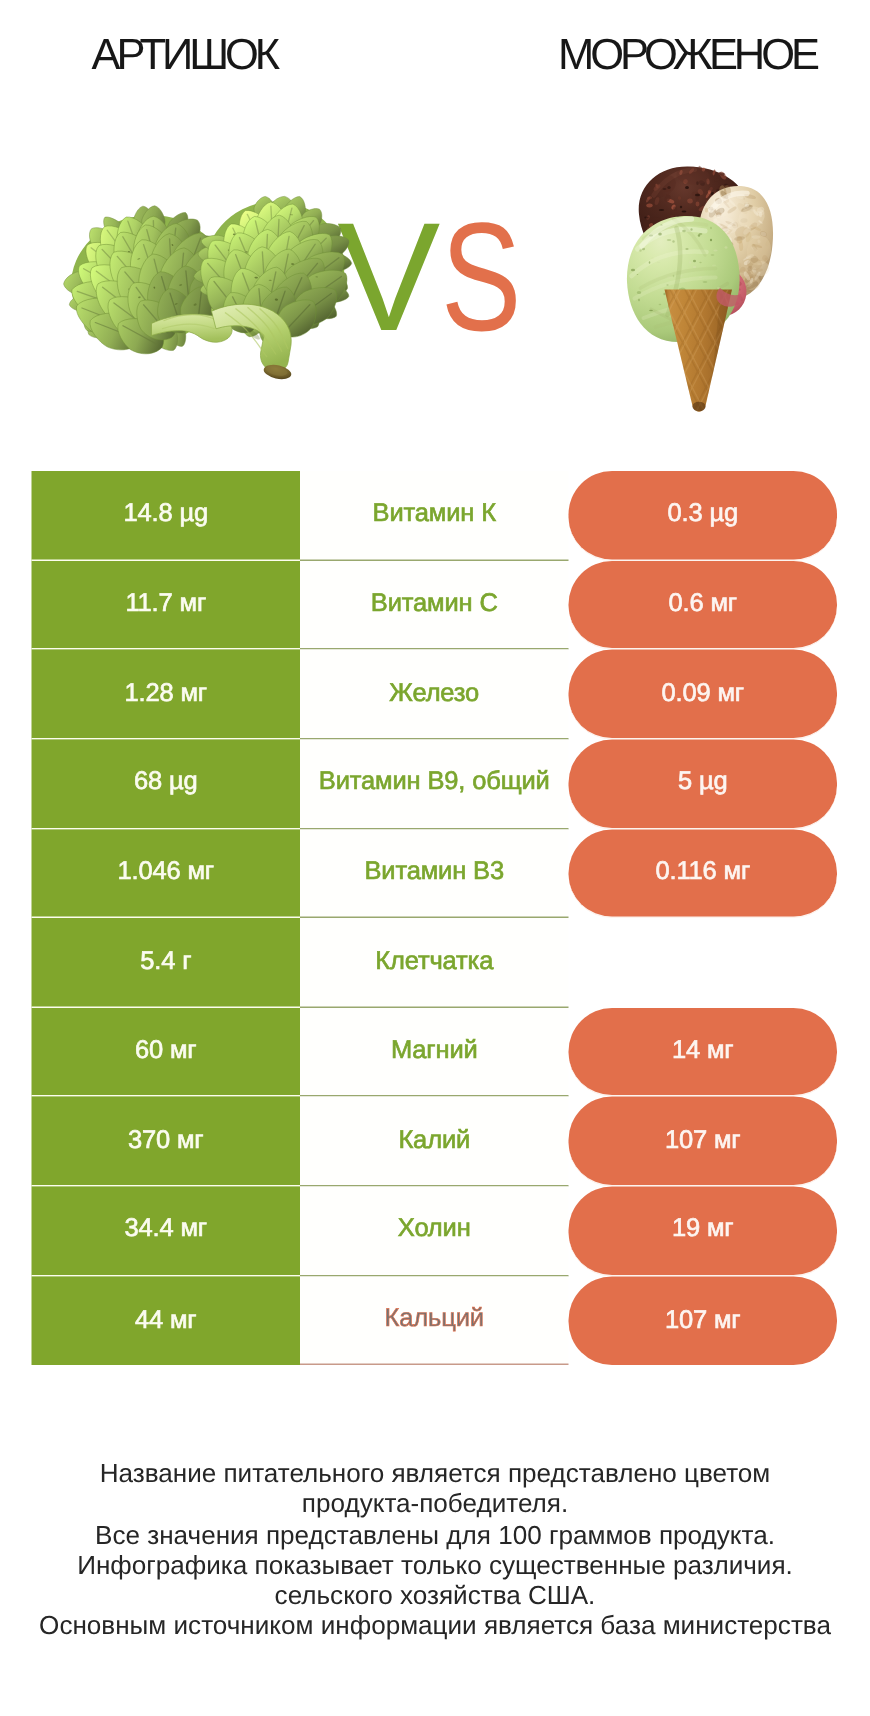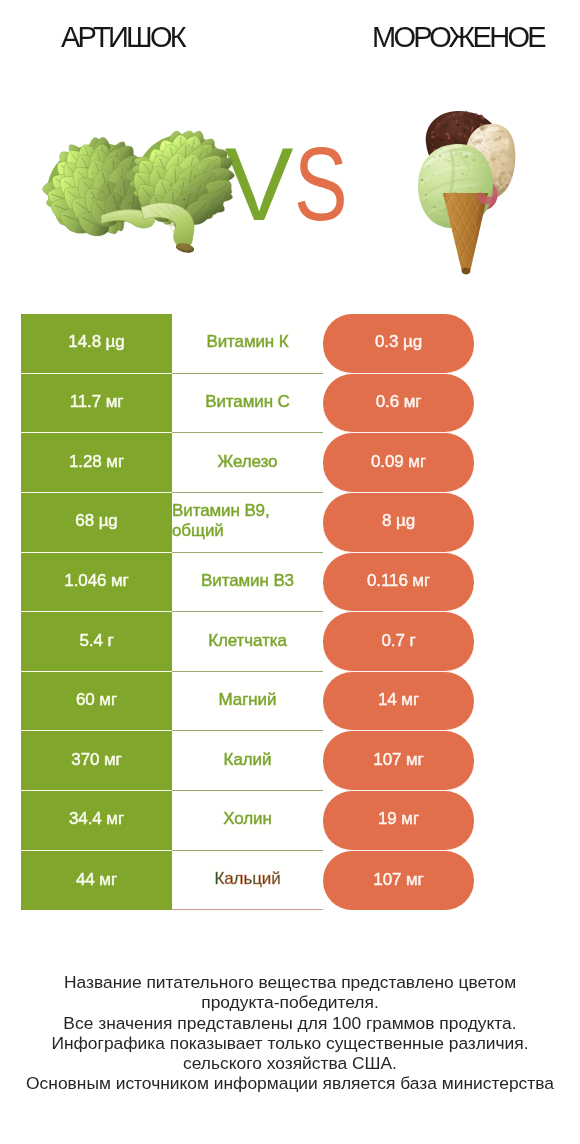--- a/index.html
+++ b/index.html
@@ -30,36 +30,36 @@
   .vs .s{color:#e2704b;display:inline-block;transform:scaleX(0.78);transform-origin:left center;margin-right:-13px;}
 
   
   .hero{position:absolute;left:0;top:0;width:580px;height:300px;}
   .hero svg{position:absolute;left:0;top:0;}
 
   
   .table{position:absolute;left:21px;top:314px;width:537px;}
   .row{display:flex;height:59.65px;}
   .cell{
-    box-sizing:border-box;width:151px;height:59.65px;
+    box-sizing:border-box;width:179px;height:59.65px;
     display:flex;align-items:center;justify-content:center;
     font-size:17px;font-weight:400;letter-spacing:-0.1px;
     padding-bottom:2px;
   }
   .cell.left{background:#80a62c;color:#fbfcf0;border-bottom:1.6px solid #fcfded;
              -webkit-text-stroke:0.45px #fbfcf0;}
   .cell.right{background:#e26f4b;color:#fdf5f1;border-bottom:1.6px solid #fdf3ee;border-radius:29px;
              -webkit-text-stroke:0.45px #fdf5f1;}
   .cell.mid{
     background:#fffffd;color:#7ba62e;
     border-bottom:1.5px solid #99a86e;
     -webkit-text-stroke:0.45px #7ba62e;
   }
   .row:last-child .cell.left,.row:last-child .cell.right{border-bottom:none;}
-  .row.red-win .cell.mid{color:#14532d;border-bottom-color:#c89a8a;-webkit-text-stroke:0.45px #e26f4b;}
+  .row.red-win .cell.mid{color:#737373;border-bottom-color:#c89a8a;-webkit-text-stroke:0.45px #e26f4b;}
 
   
   .footer{
     position:absolute;left:0;top:972px;width:580px;
     text-align:center;font-size:17.4px;line-height:20.25px;
     color:#262626;font-weight:400;letter-spacing:0;
   }
 </style>
 </head>
 <body>
@@ -1345,31 +1345,30 @@
         <div class="cell right">0.6 мг</div>
       </div>
       <div class="row">
         <div class="cell left">1.28 мг</div>
         <div class="cell mid">Железо</div>
         <div class="cell right">0.09 мг</div>
       </div>
       <div class="row">
         <div class="cell left">68 µg</div>
         <div class="cell mid">Витамин B9, общий</div>
-        <div class="cell right">8 µg</div>
+        <div class="cell right">5 µg</div>
       </div>
       <div class="row">
         <div class="cell left">1.046 мг</div>
         <div class="cell mid">Витамин B3</div>
         <div class="cell right">0.116 мг</div>
       </div>
       <div class="row">
         <div class="cell left">5.4 г</div>
         <div class="cell mid">Клетчатка</div>
-        <div class="cell right">0.7 г</div>
       </div>
       <div class="row">
         <div class="cell left">60 мг</div>
         <div class="cell mid">Магний</div>
         <div class="cell right">14 мг</div>
       </div>
       <div class="row">
         <div class="cell left">370 мг</div>
         <div class="cell mid">Калий</div>
         <div class="cell right">107 мг</div>
@@ -1380,21 +1379,21 @@
         <div class="cell right">19 мг</div>
       </div>
       <div class="row red-win">
         <div class="cell left">44 мг</div>
         <div class="cell mid">Кальций</div>
         <div class="cell right">107 мг</div>
       </div>
     </div>
 
   <div class="footer">
-      <div>Название питательного вещества представлено цветом</div>
+      <div>Название питательного является представлено цветом</div>
       <div>продукта-победителя.</div>
       <div>Все значения представлены для 100 граммов продукта.</div>
       <div>Инфографика показывает только существенные различия.</div>
       <div>сельского хозяйства США.</div>
       <div>Основным источником информации является база министерства</div>
     </div>
 
 </div>
 
 </body></html>

